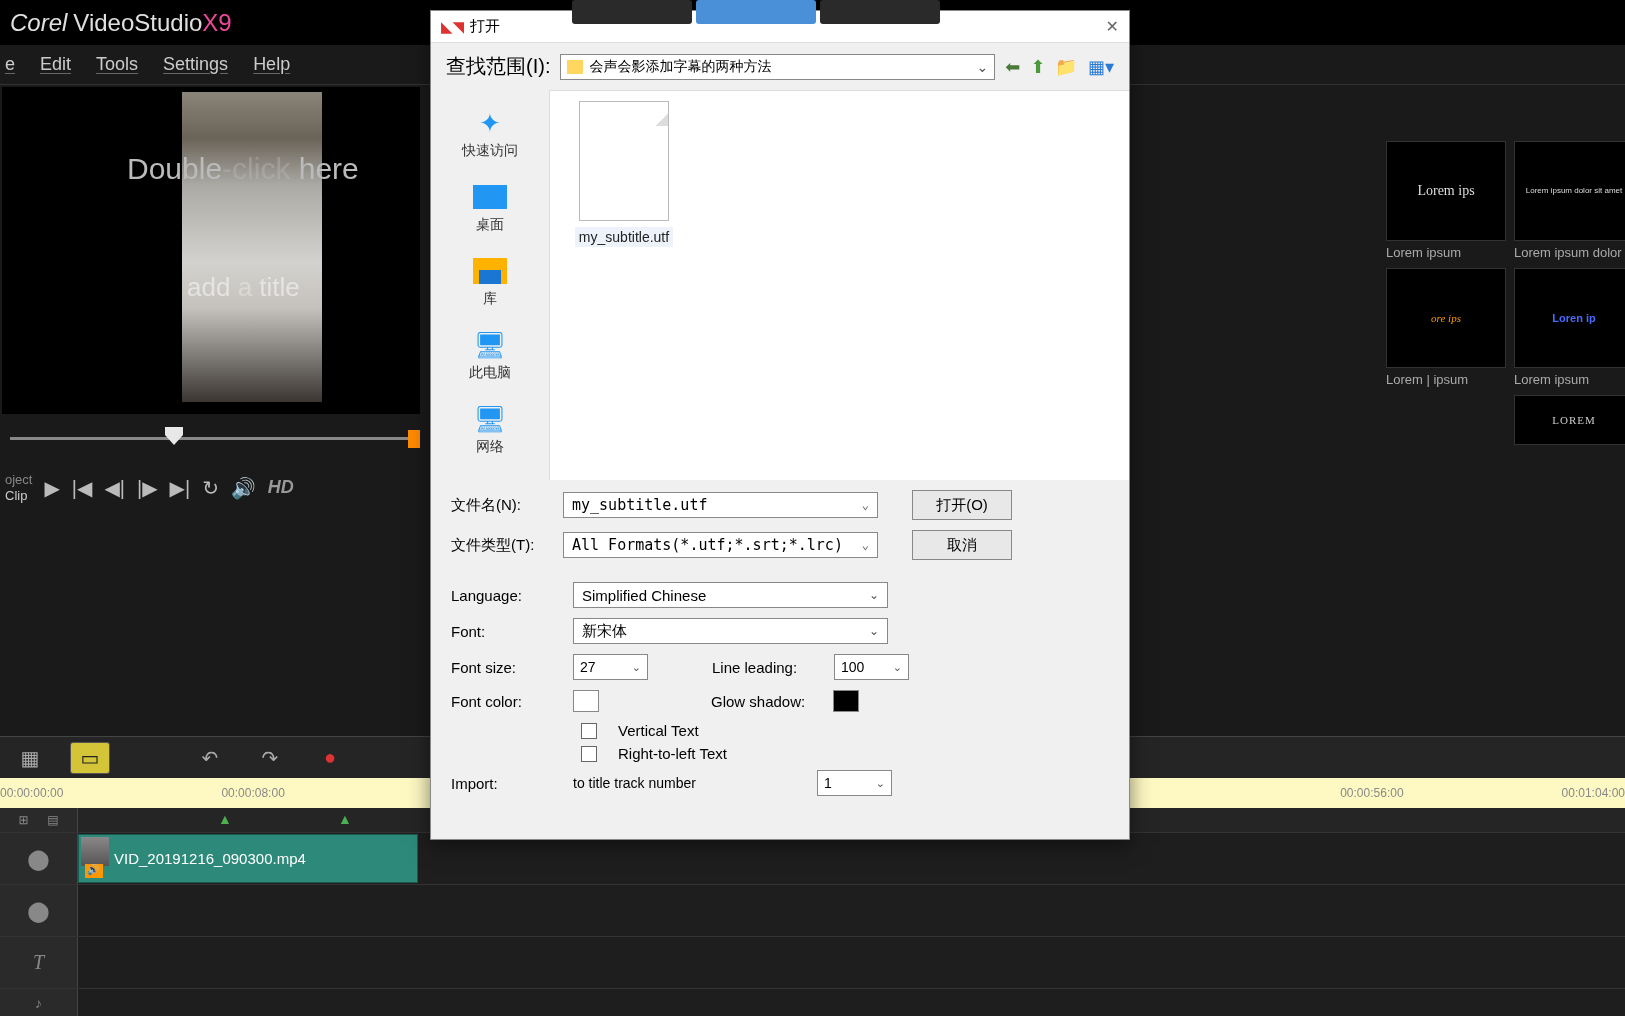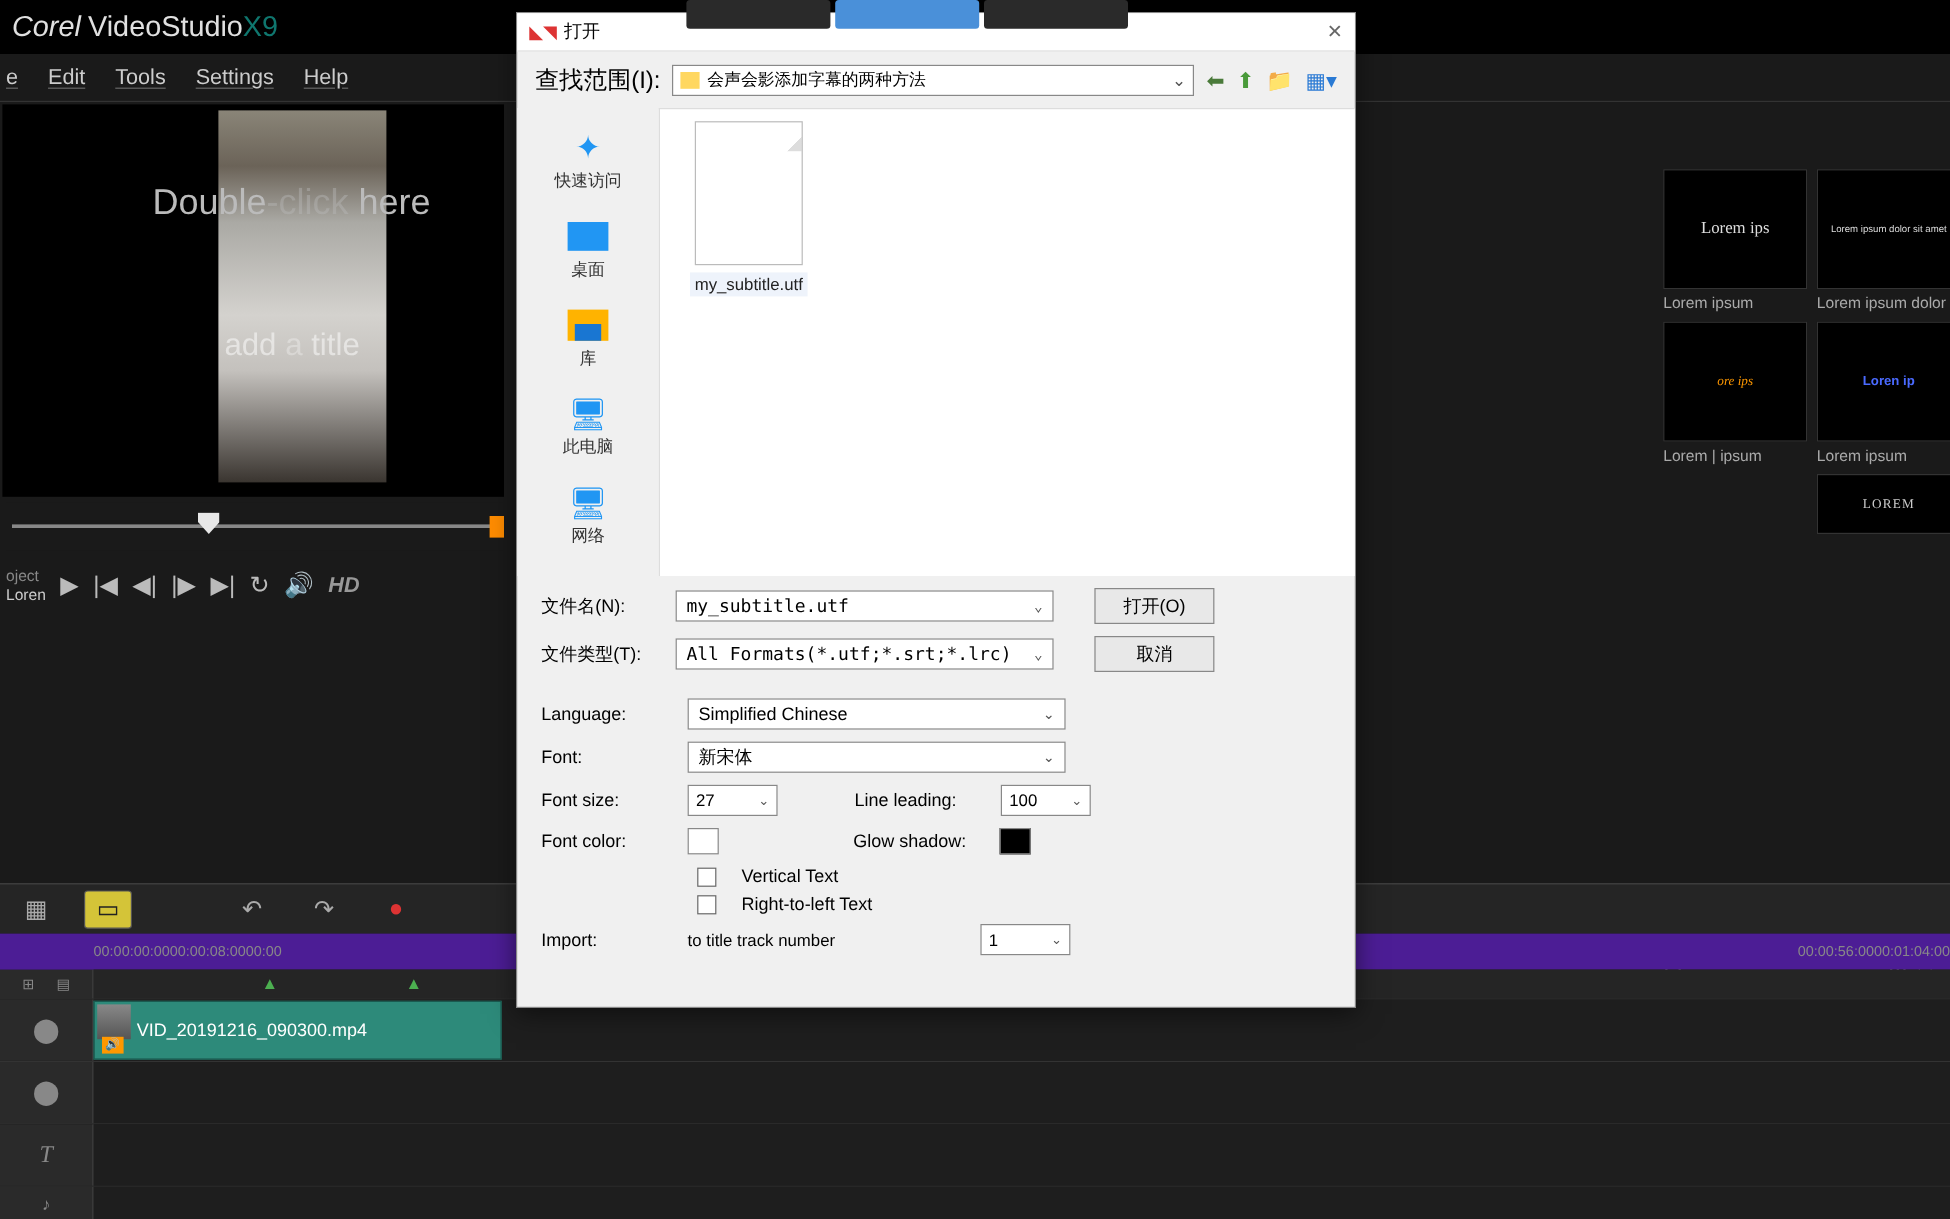--- a/index.html
+++ b/index.html
@@ -18,21 +18,21 @@
   .titlebar {
     height: 45px;
     background: #000;
     display: flex;
     align-items: center;
     padding: 0 10px;
     color: #e0e0e0;
   }
   .titlebar .logo { font-size: 24px; font-style: italic; }
   .titlebar .brand { font-size: 24px; font-weight: 300; margin-left: 6px; }
-  .titlebar .suffix { font-size: 24px; font-weight: 300; color: #0f766e; }
+  .titlebar .suffix { font-size: 24px; font-weight: 300; color: #ec4899; }
   
   
   .menubar {
     height: 40px;
     background: #1a1a1a;
     display: flex;
     align-items: center;
     padding: 0 5px;
     gap: 25px;
     font-size: 18px;
@@ -189,24 +189,24 @@
   }
   .timeline-toolbar .tt-btn.active {
     background: #d4c438;
     border: 1px solid #555;
     color: #222;
     border-radius: 3px;
   }
   
   .timeline-ruler {
     height: 30px;
-    background: #4c1d95;
-    display: flex;
-    align-items: center;
-    padding-left: 78px;
+    background: #fef9c3;
+    display: flex;
+    align-items: center;
+    gap: 158px;
     font-size: 12px;
     color: #888;
     position: relative;
   }
   
   .timeline-row {
     height: 52px;
     background: #1e1e1e;
     border-bottom: 1px solid #333;
     display: flex;
@@ -496,21 +496,21 @@
       </div>
     </div>
     <div class="preview-scrub">
       <div class="bar"></div>
       <div class="handle"></div>
       <div class="end"></div>
     </div>
     <div class="preview-controls">
       <div class="pc-labels">
         <span>oject</span>
-        <span style="color:#ccc">Loren</span>
+        <span style="color:#ccc">Clip</span>
       </div>
       <span class="ico">▶</span>
       <span class="ico">|◀</span>
       <span class="ico">◀|</span>
       <span class="ico">|▶</span>
       <span class="ico">▶|</span>
       <span class="ico">↻</span>
       <span class="ico">🔊</span>
       <span class="hd">HD</span>
     </div>

